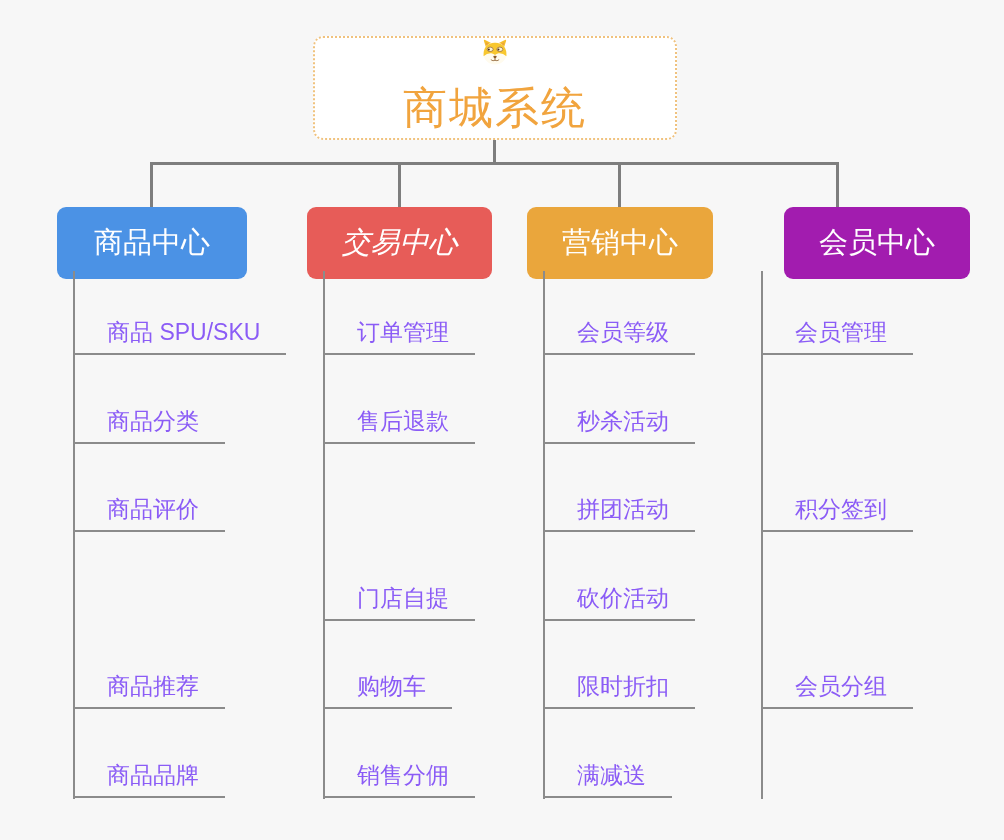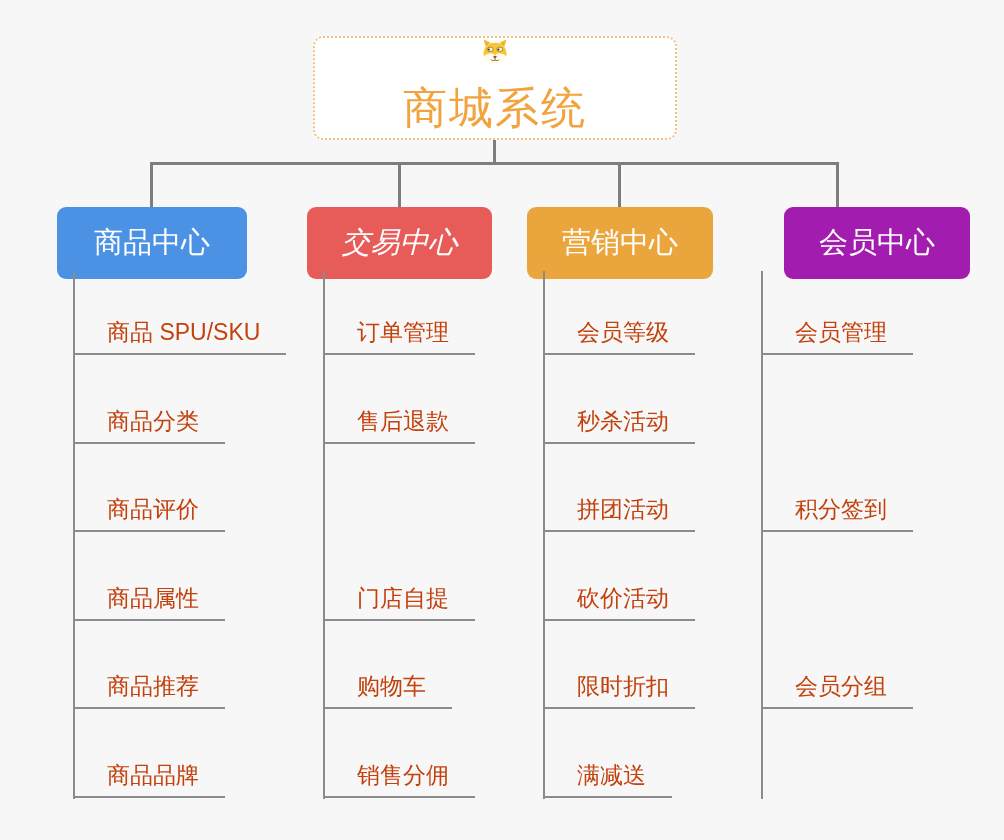--- a/index.html
+++ b/index.html
@@ -35,21 +35,21 @@
   
   .spine{
     position:absolute;top:271px;height:528px;width:0;
     border-left:2px solid #8b8b8b;
   }
   
   .leaf{
     position:absolute;height:38px;box-sizing:border-box;
     border-bottom:2px solid #8b8b8b;
     padding:0 26px 5px 34px;
-    font-size:23px;color:#c2410c;
+    font-size:23px;color:#8b5cf6;
     display:flex;align-items:flex-end;
     white-space:nowrap;
   }
 </style>
 </head>
 <body>
 
 <div class="canvas">
 
   <div class="conn v" style="left:493px;top:140px;height:25px"></div>
@@ -84,21 +84,20 @@
   <div class="bnode" style="left: 745px; width: 186px; background: #a21caf; margin-left: 39px;">会员中心</div>
 
   <div class="spine" style="left:73px"></div>
   <div class="spine" style="left:323px"></div>
   <div class="spine" style="left:543px"></div>
   <div class="spine" style="left:761px"></div>
 
   <div class="leaf" style="left:73px;top:317px">商品 SPU/SKU</div>
   <div class="leaf" style="left:73px;top:406px">商品分类</div>
   <div class="leaf" style="left:73px;top:494px">商品评价</div>
-  <div class="leaf" style="left:73px;top:583px">商品属性</div>
   <div class="leaf" style="left:73px;top:671px">商品推荐</div>
   <div class="leaf" style="left:73px;top:760px">商品品牌</div>
 
   <div class="leaf" style="left:323px;top:317px">订单管理</div>
   <div class="leaf" style="left:323px;top:406px">售后退款</div>
   <div class="leaf" style="left:323px;top:583px">门店自提</div>
   <div class="leaf" style="left:323px;top:671px">购物车</div>
   <div class="leaf" style="left:323px;top:760px">销售分佣</div>
 
   <div class="leaf" style="left:543px;top:317px">会员等级</div>

